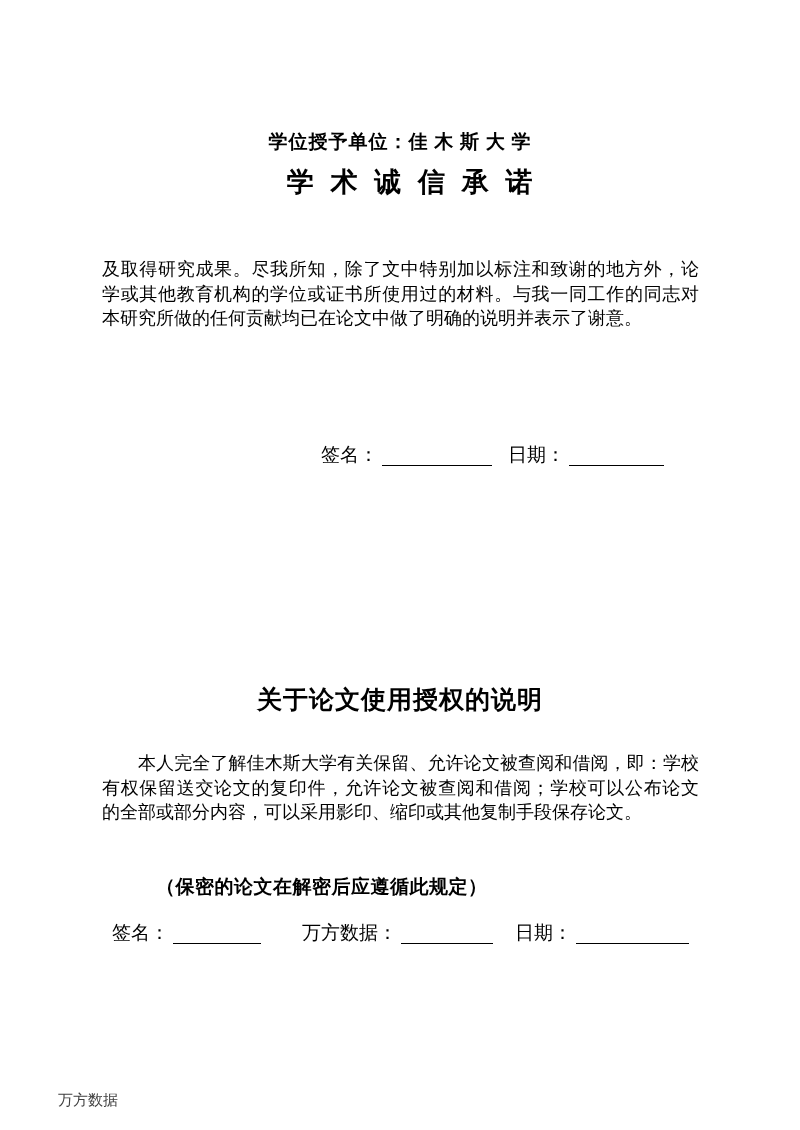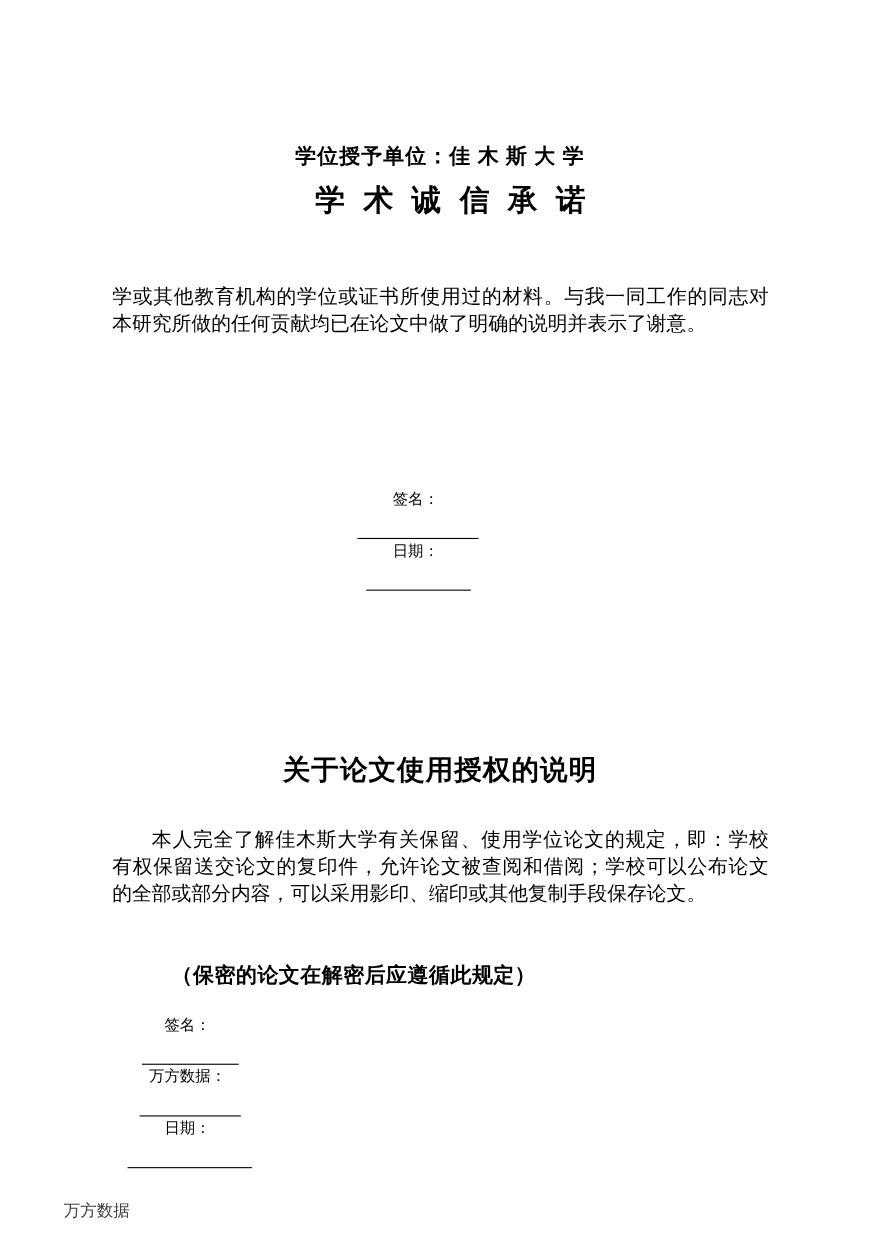--- a/index.html
+++ b/index.html
@@ -53,24 +53,23 @@
   }
   .pline.j {
     text-align: justify;
     text-align-last: justify;
     text-justify: inter-character;
   }
   .pline.indent { text-indent: 2em; }
   .sig-row {
     position: absolute;
     display: flex;
-    align-items: center;
-    font-size: 14px;
+    align-items: flex-start;
+    font-size: 19px;
     white-space: nowrap;
-    flex-direction: column;
   }
   .sig-row-1 { top: 443px; left: 321px; }
   .sig-row-2 { top: 921px; left: 112px; }
   .sig-label { line-height: 24px; }
   .blank {
     display: inline-block;
     border-bottom: 1.6px solid #000000;
     height: 22px;
     margin-left: 4px;
   }
@@ -112,36 +111,37 @@
 </head>
 <body>
 
 <div class="page">
 
   <div class="degree-line">学位授予单位：佳 木 斯 大 学</div>
 
   <div class="big-title">学  术  诚  信  承  诺</div>
 
   <div class="para para-pledge">
+    <div class="pline j">及取得研究成果。尽我所知，除了文中特别加以标注和致谢的地方外，论</div>
     <div class="pline j">学或其他教育机构的学位或证书所使用过的材料。与我一同工作的同志对</div>
     <div class="pline">本研究所做的任何贡献均已在论文中做了明确的说明并表示了谢意。</div>
   </div>
 
   <div class="sig-row sig-row-1">
     <span class="sig-label">签名：</span>
     <span class="blank b1"></span>
     <span class="gap-a"></span>
     <span class="sig-label">日期：</span>
     <span class="blank b2"></span>
   </div>
 
   <div class="section-title">关于论文使用授权的说明</div>
 
   <div class="para para-auth">
-    <div class="pline j indent">本人完全了解佳木斯大学有关保留、使用学位论文的规定，即：学校</div>
+    <div class="pline j indent">本人完全了解佳木斯大学有关保留、允许论文被查阅和借阅，即：学校</div>
     <div class="pline j">有权保留送交论文的复印件，允许论文被查阅和借阅；学校可以公布论文</div>
     <div class="pline">的全部或部分内容，可以采用影印、缩印或其他复制手段保存论文。</div>
   </div>
 
   <div class="confidential-note">（保密的论文在解密后应遵循此规定）</div>
 
   <div class="sig-row sig-row-2">
     <span class="sig-label">签名：</span>
     <span class="blank b3"></span>
     <span class="gap-b"></span>

